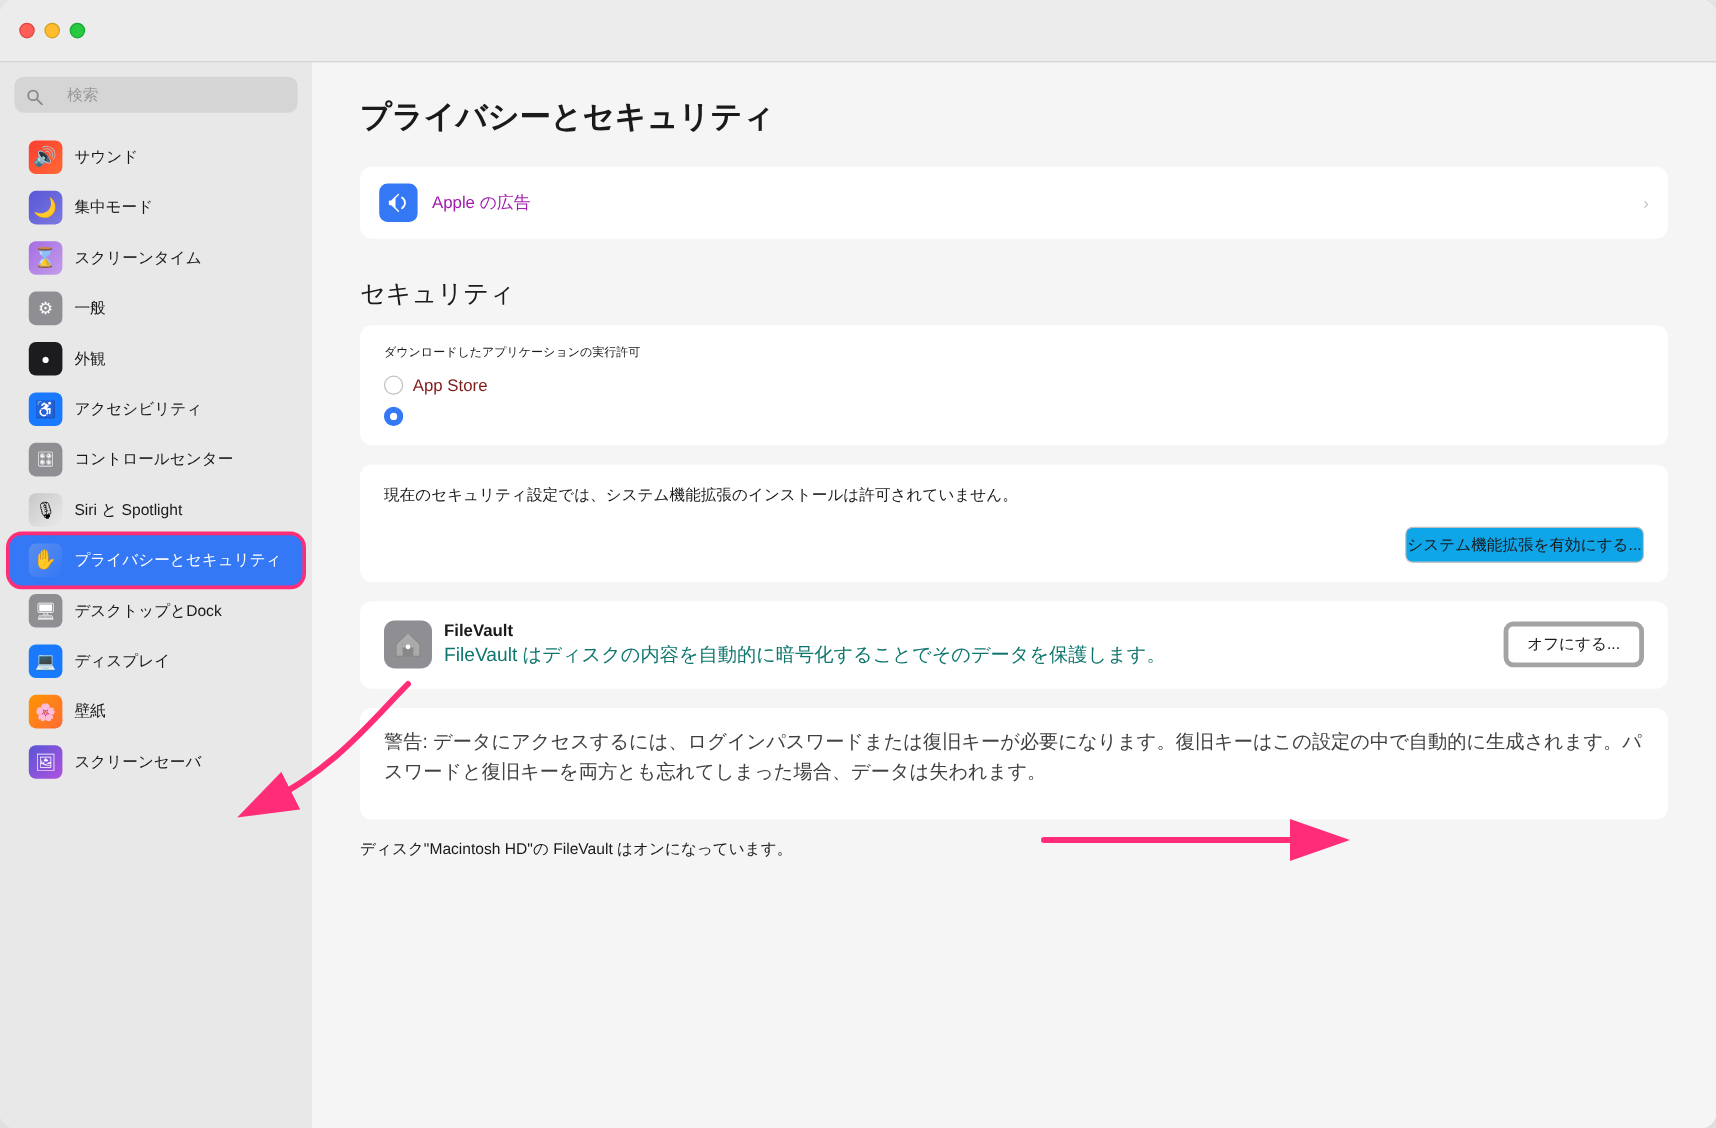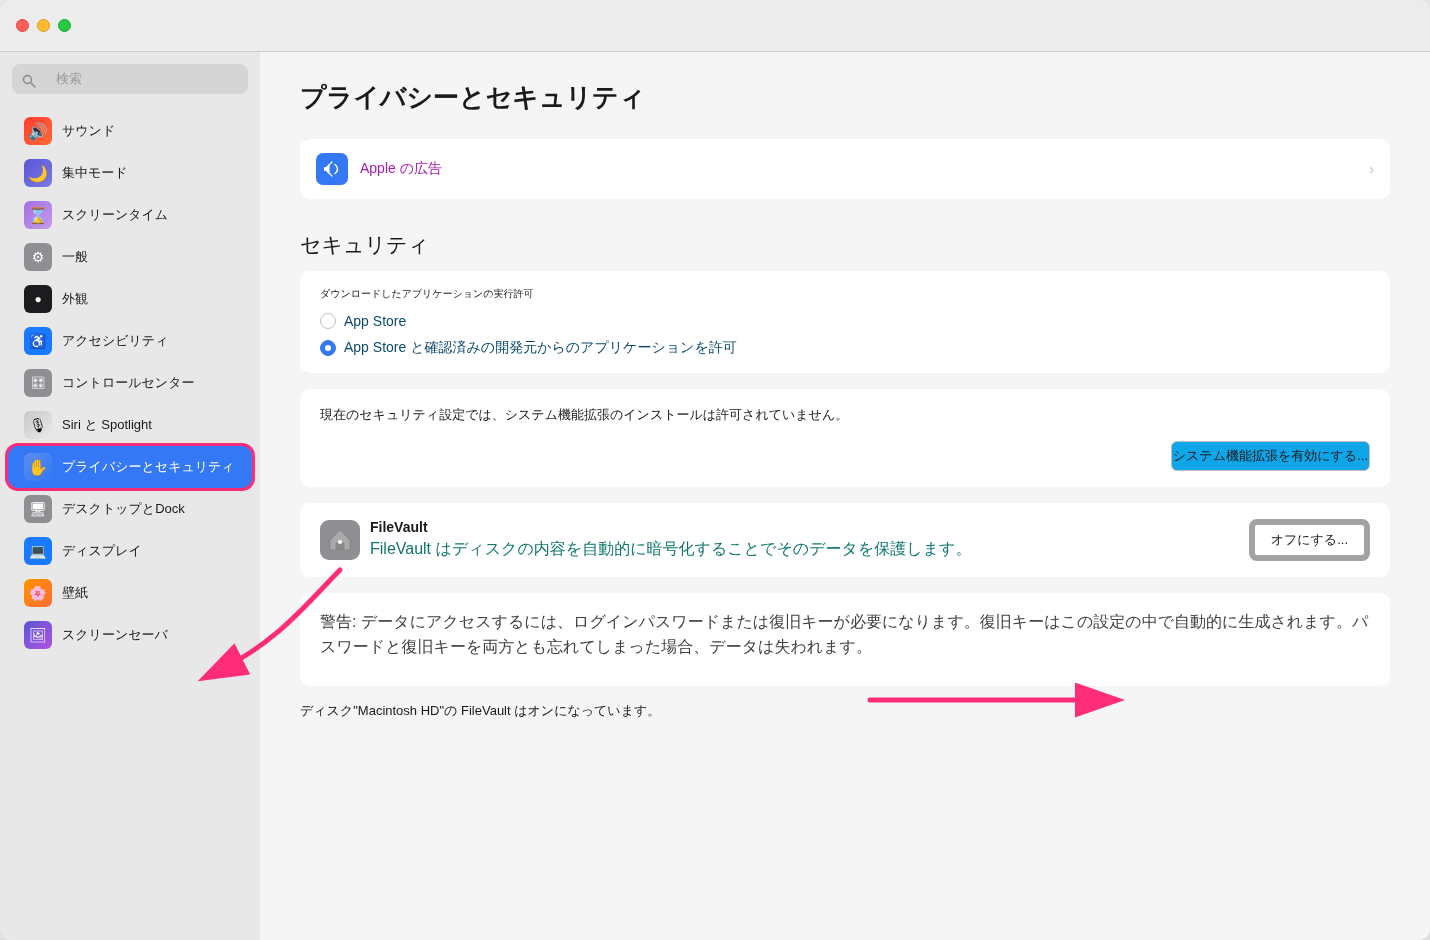--- a/index.html
+++ b/index.html
@@ -199,21 +199,21 @@
       color: #1a1a1a;
       margin-bottom: 12px;
     }
 
     .radio-group { display: flex; flex-direction: column; gap: 10px; }
     .radio-item {
       display: flex;
       align-items: center;
       gap: 8px;
       font-size: 14px;
-      color: #0c4a6e;
+      color: #7f1d1d;
       cursor: pointer;
     }
     .radio-circle {
       width: 16px;
       height: 16px;
       border-radius: 50%;
       border: 1.5px solid #c0c0c0;
       background: white;
       display: flex;
       align-items: center;
@@ -412,21 +412,20 @@
         <div class="card-title">ダウンロードしたアプリケーションの実行許可</div>
         <div class="radio-group">
 
           <div class="radio-item">
             <div class="radio-circle"></div>
             <span>App Store</span>
           </div>
 
           <div class="radio-item">
             <div class="radio-circle selected"></div>
-            <span>App Store と確認済みの開発元からのアプリケーションを許可</span>
           </div>
         </div>
       </div>
 
       <div class="card clearfix">
         <p class="security-notice">現在のセキュリティ設定では、システム機能拡張のインストールは許可されていません。</p>
         <button class="enable-btn">システム機能拡張を有効にする...</button>
       </div>
 
       <div class="filevault-card">
@@ -436,21 +435,21 @@
 
             <path d="M4 14L14 4l10 10v10H4V14z" fill="#aaa" stroke="#888" stroke-width="1"></path>
             <path d="M10 24v-7h8v7" fill="#888" stroke="#888" stroke-width="1"></path>
             <circle cx="14" cy="16" r="2" fill="white"></circle>
           </svg>
         </div>
         <div class="filevault-text">
           <div class="filevault-title">FileVault</div>
           <div class="filevault-desc">FileVault はディスクの内容を自動的に暗号化することでそのデータを保護します。</div>
         </div>
-        <button class="off-btn" style="border: 6px solid #a3a3a3; border-radius: 8px;">オフにする...</button>
+        <button class="off-btn" style="border: 4px solid #a3a3a3; border-radius: 8px;">オフにする...</button>
       </div>
 
       <div class="card">
         <p class="info-text">警告: データにアクセスするには、ログインパスワードまたは復旧キーが必要になります。復旧キーはこの設定の中で自動的に生成されます。パスワードと復旧キーを両方とも忘れてしまった場合、データは失われます。</p>
       </div>
 
       <div class="disk-text">ディスク"Macintosh HD"の FileVault はオンになっています。</div>
 
     </div>
   </div>

